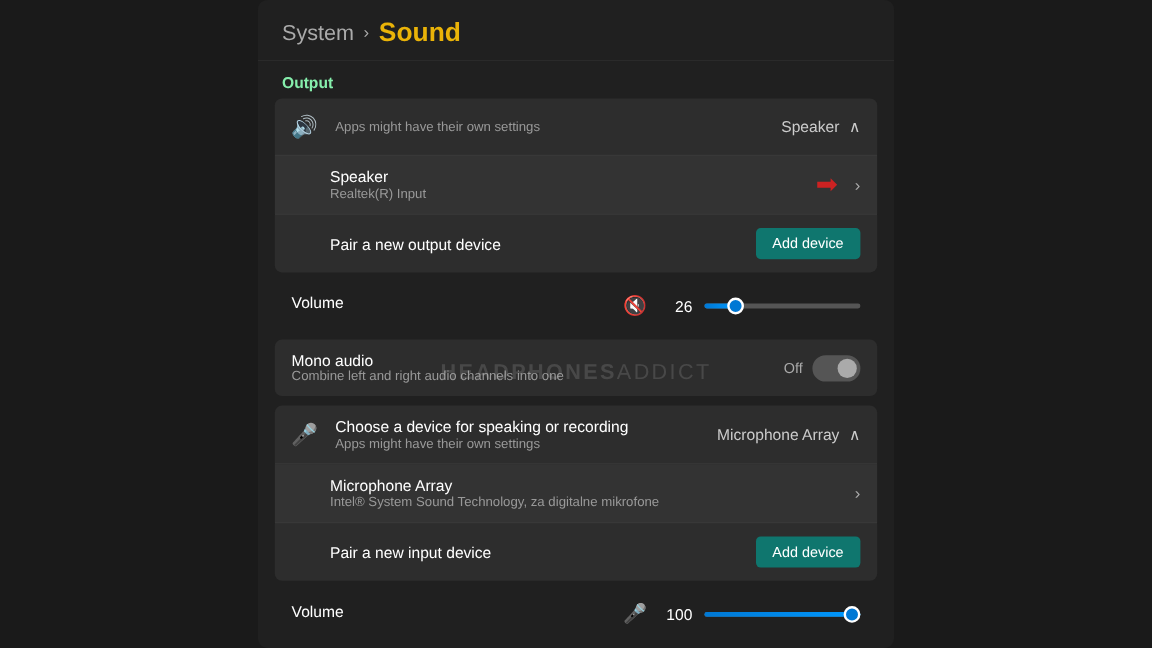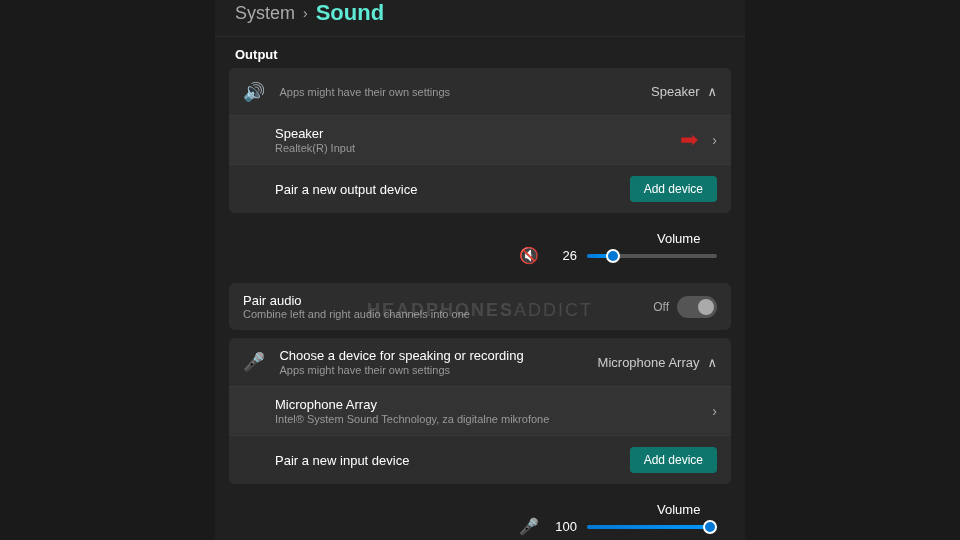--- a/index.html
+++ b/index.html
@@ -33,29 +33,29 @@
     }
     .breadcrumb .system-link {
       color: #aaaaaa;
       font-size: 18px;
     }
     .breadcrumb .chevron {
       color: #aaaaaa;
       font-size: 14px;
     }
     .breadcrumb .current {
-      color: #5eead4;
+      color: #eab308;
       font-size: 22px;
       font-weight: 600;
     }
     .section-label {
       padding: 10px 20px 6px 20px;
       font-size: 13px;
       font-weight: 600;
-      color: #ffffff;
+      color: #86efac;
     }
     .card {
       background: #2d2d2d;
       margin: 0 14px 8px 14px;
       border-radius: 6px;
       overflow: hidden;
     }
     .card-row {
       display: flex;
       align-items: center;
@@ -101,24 +101,23 @@
       background: #0f766e;
       border: none;
       color: #ffffff;
       padding: 6px 14px;
       border-radius: 4px;
       font-size: 12px;
       cursor: pointer;
     }
     .volume-row {
       display: flex;
-      align-items: flex-end;
+      align-items: flex-start;
       padding: 10px 14px;
       margin: 0 14px 8px 14px;
-      flex-direction: column;
     }
     .volume-label {
       font-size: 13px;
       color: #ffffff;
       min-width: 60px;
     }
     .volume-controls {
       display: flex;
       align-items: center;
       gap: 10px;
@@ -287,21 +286,21 @@
         <span class="vol-num">26</span>
         <div class="slider-track" style="position:relative;">
           <div class="slider-fill" style="width:20%;"></div>
           <div class="slider-thumb" style="left:calc(20% - 7px);"></div>
         </div>
       </div>
     </div>
 
     <div class="mono-row">
       <div class="mono-content">
-        <div class="mono-title">Pair audio</div>
+        <div class="mono-title">Mono audio</div>
         <div class="mono-sub">Combine left and right audio channels into one</div>
       </div>
       <div class="mono-right">
         <span class="mono-off-label">Off</span>
         <div class="toggle">
           <div class="toggle-knob"></div>
         </div>
       </div>
     </div>
 

